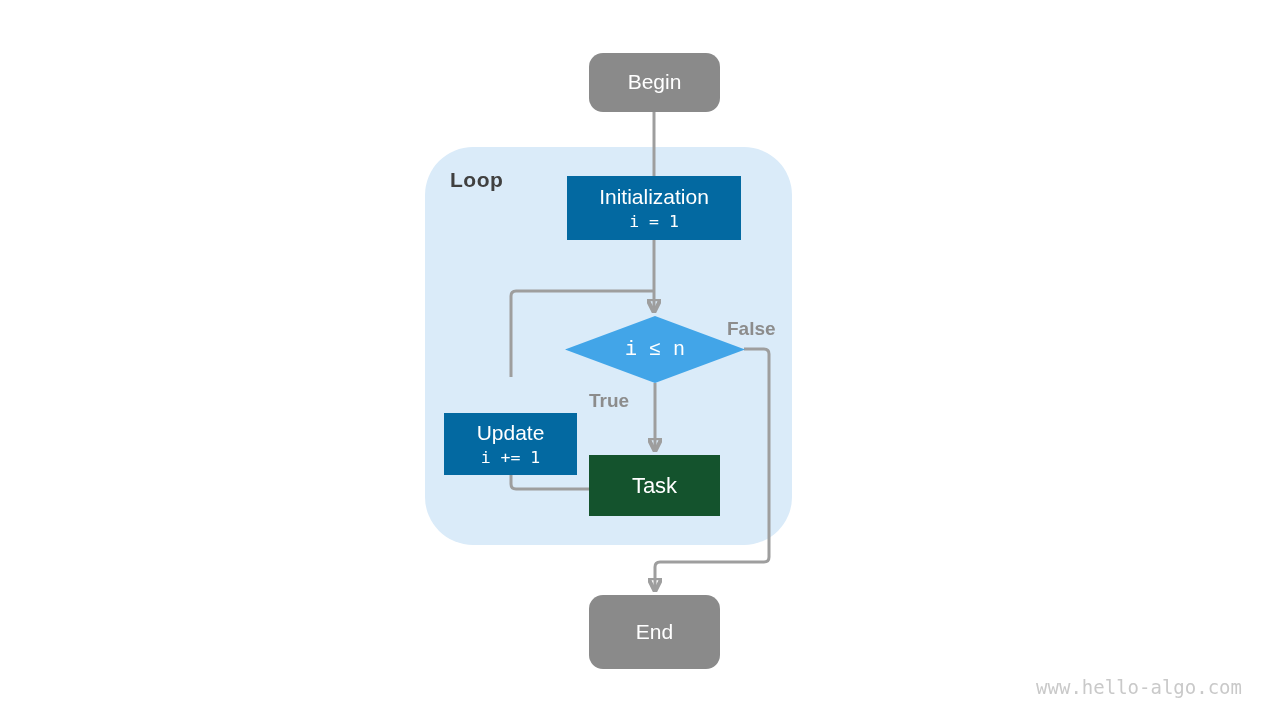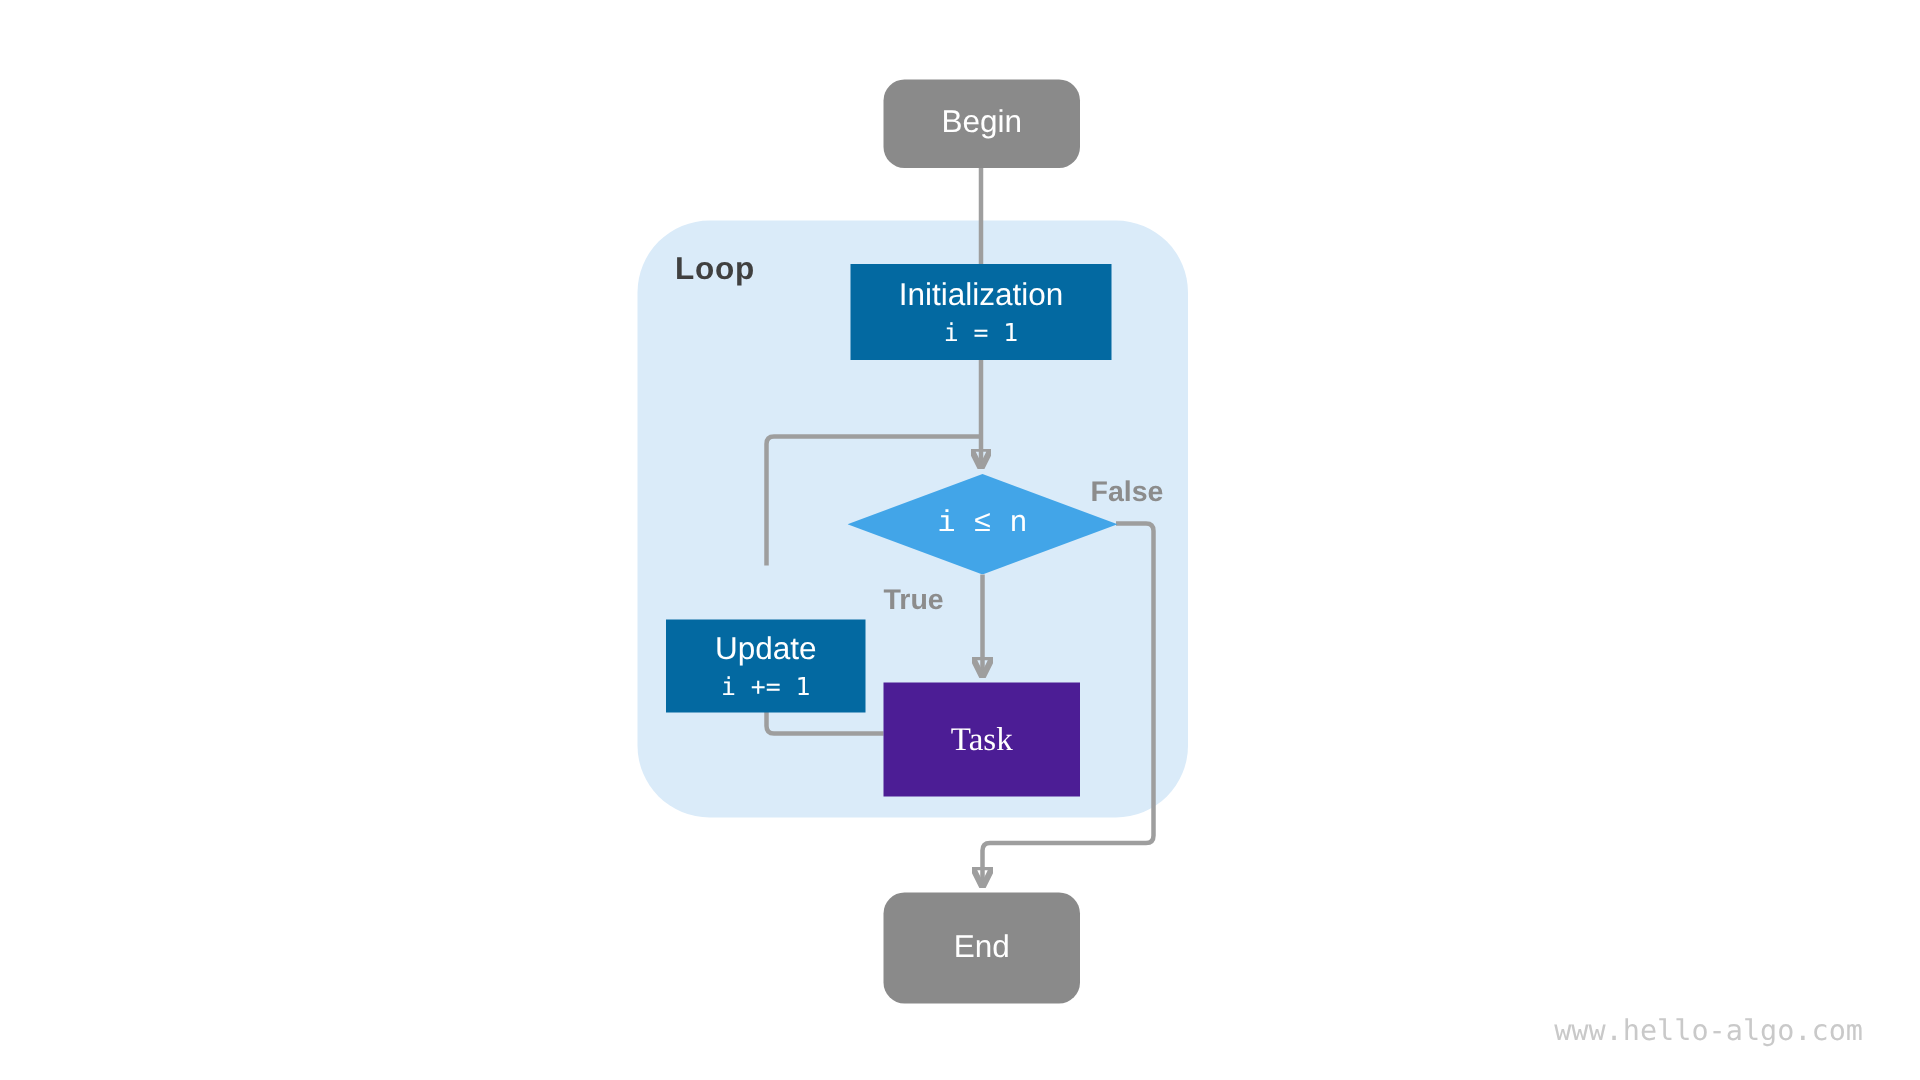--- a/index.html
+++ b/index.html
@@ -29,21 +29,21 @@
   .node .code  { font-family: "DejaVu Sans Mono", monospace; font-size: 16.5px; margin-top: 2px; }
 
   .terminal { background: #8a8a8a; border-radius: 14px; }
   .begin { left: 589px; top: 53px;  width: 131px; height: 59px; }
   .end   { left: 589px; top: 595px; width: 131px; height: 74px; }
 
   .process { background: #0369a1; }
   .init    { left: 567px; top: 176px; width: 174px; height: 64px; }
   .update  { left: 444px; top: 377px; width: 133px; height: 62px; margin-top: 36px; }
 
-  .task { left: 589px; top: 455px; width: 131px; height: 76px; background: #4c1d95; font-family: Liberation Serif, serif; }
+  .task { left: 589px; top: 455px; width: 131px; height: 61px; background: #14532d; }
   .task .title { font-size: 22px; }
 
   .diamond {
     position: absolute; left: 565px; top: 316px; width: 180px; height: 67px;
     background: #42a5e8;
     clip-path: polygon(50% 0, 100% 50%, 50% 100%, 0 50%);
     display: flex; align-items: center; justify-content: center;
   }
   .diamond .code {
     color: #ffffff; font-family: Liberation Mono, monospace; font-size: 20px;

